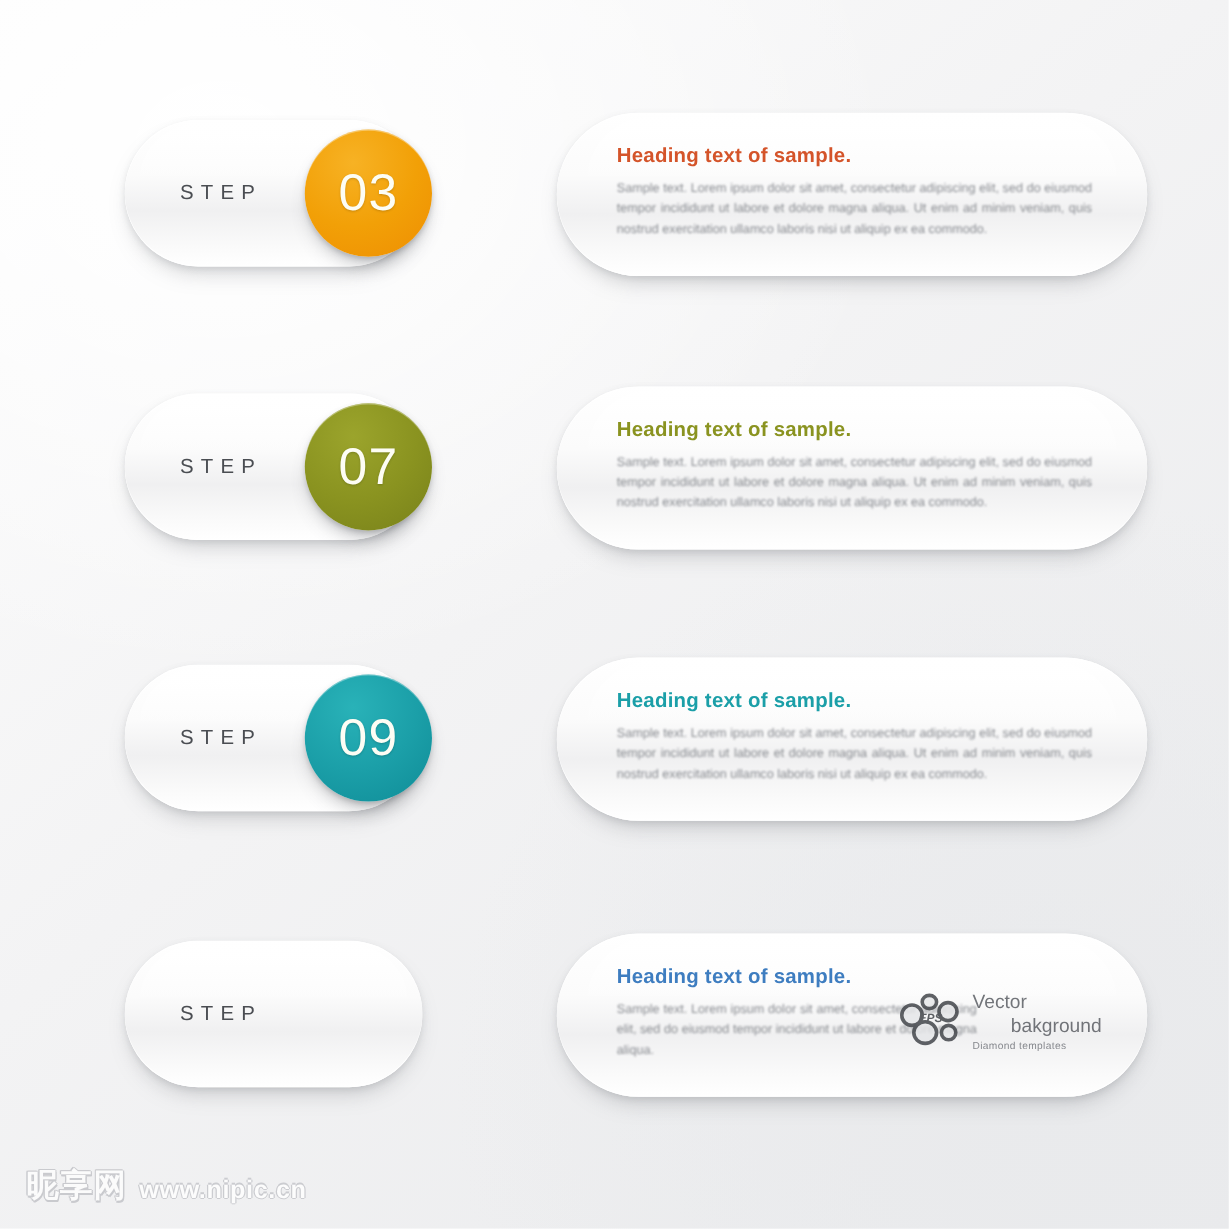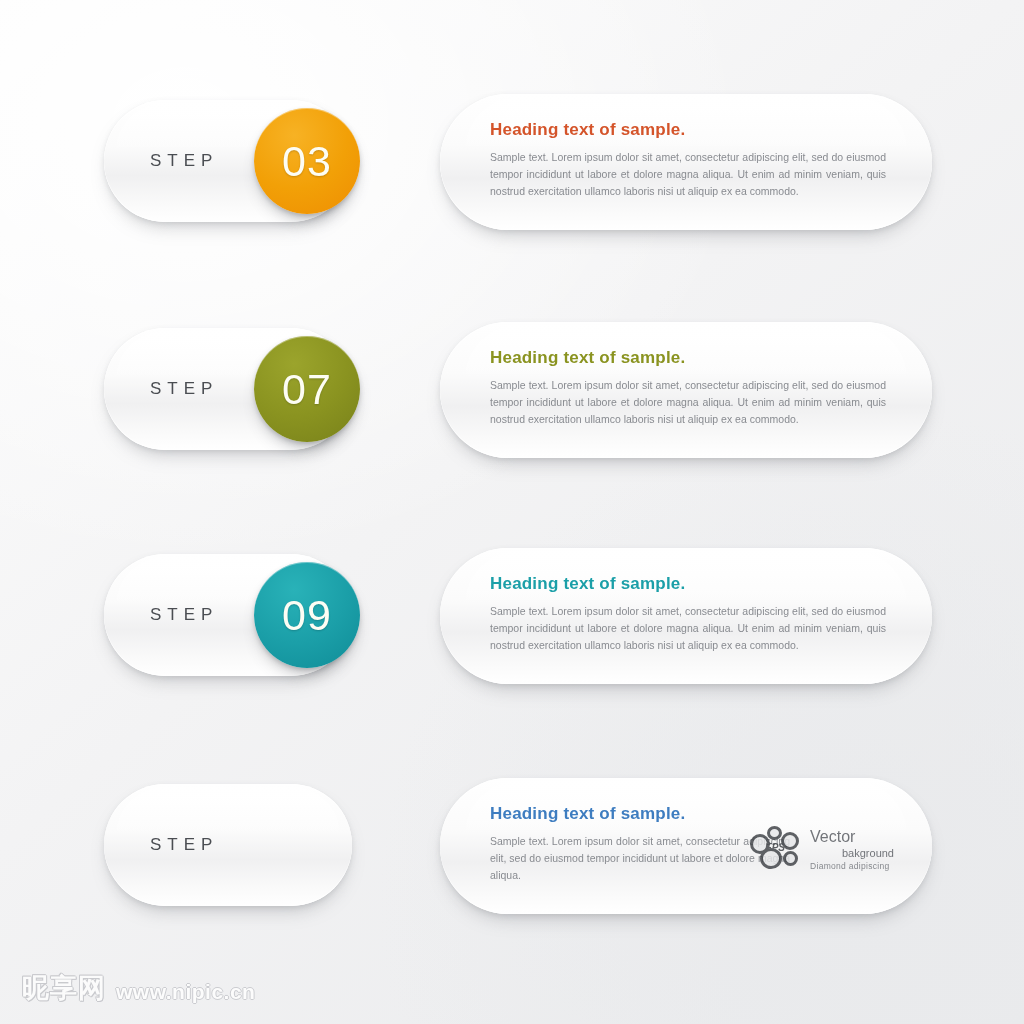--- a/index.html
+++ b/index.html
@@ -89,21 +89,21 @@
   .badge-num {
     font-size:43px;
     font-weight:300;
     color:#fdfdf4;
     letter-spacing:1px;
     line-height:1;
     text-shadow:0 1px 2px rgba(0,0,0,.18);
   }
 
   
-  .text-pill { left:440px; top:8px; width:492px; height:136px; }
+  .text-pill { left:464px; top:8px; width:492px; height:136px; }
   .text-inner { position:absolute; inset:0; padding:26px 46px 0 50px; z-index:3; }
 
   .heading {
     font-size:17px;
     font-weight:700;
     letter-spacing:.2px;
     margin-bottom:9px;
   }
 
   .body-text {
@@ -137,21 +137,21 @@
   .lm3 { width:18px; height:18px; left:31px; top:6px; }
   .lm4 { width:22px; height:21px; left:10px; top:22px; }
   .lm5 { width:15px; height:15px; left:33px; top:25px; }
   .logo-eps {
     position:absolute; left:15px; top:16px;
     font-size:10px; font-weight:700; color:#3d4045;
     font-style:italic; z-index:2;
   }
   .logo-text { line-height:1.25; }
   .logo-l1 { font-size:16px; color:#55585e; }
-  .logo-l2 { font-size:11px; color:#55585e;margin-left:32px; }
+  .logo-l2 { font-size:16px; color:#55585e;margin-left:32px; }
   .logo-l3 { font-size:8.5px; color:#6d7076; letter-spacing:.3px; }
 
   
   .wm-left {
     position:absolute; left:22px; bottom:18px;
     display:flex; align-items:flex-end; gap:10px;
     z-index:10;
   }
   .wm-cn {
     font-size:27px; font-weight:700; letter-spacing:1px;
@@ -241,21 +241,21 @@
           <span class="lm1"></span>
             <span class="lm2"></span>
             <span class="lm3"></span>
           <span class="lm4"></span>
             <span class="lm5"></span>
           <em class="logo-eps">EPS</em>
         </div>
         <div class="logo-text">
           <div class="logo-l1">Vector</div>
           <div class="logo-l2">bakground</div>
-          <div class="logo-l3">Diamond adipiscing</div>
+          <div class="logo-l3">Diamond templates</div>
         </div>
       </div>
     </div>
   </div>
 
   <div class="wm-left">
     <span class="wm-cn">昵享网</span>
     <span class="wm-url">www.nipic.cn</span>
   </div>
 

